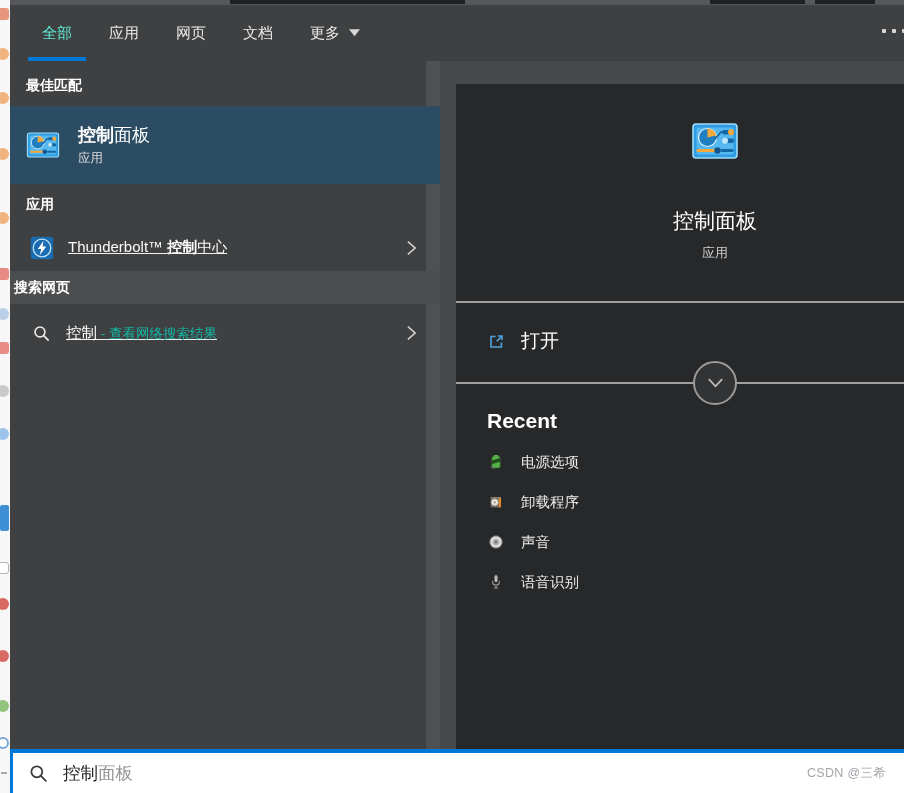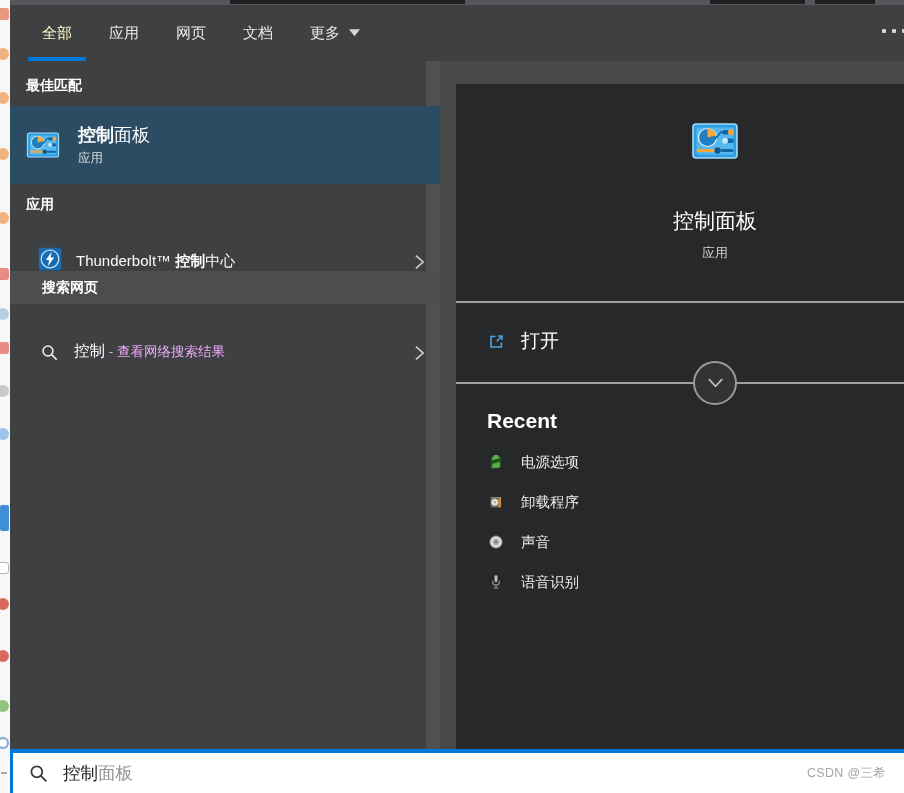--- a/index.html
+++ b/index.html
@@ -25,53 +25,53 @@
   .overlay { position:absolute; left:10px; top:0; width:894px; height:749px;
     background:#3f4042; overflow:hidden; z-index:2; color:#f0f0f0; }
   .top-sliver { position:absolute; left:0; top:0; width:894px; height:5px; background:#55575a; }
   .top-sliver .blk { position:absolute; top:0; height:4px; background:#1f2022; }
 
   
   .tabs-row { position:absolute; left:0; top:5px; width:894px; height:56px;
     display:flex; align-items:center; padding-left:18px; }
   .tab { position:relative; height:100%; display:flex; align-items:center;
     padding:0 14px; margin-right:9px; font-size:15px; color:#e9e9e9; cursor:default; }
-  .tab.active { color:#fef9c3;font-family:Liberation Mono, monospace; }
+  .tab.active { color:#5eead4;font-family:Liberation Mono, monospace; }
   .tab.active::after { content:""; position:absolute; left:0; right:0; bottom:0;
     height:4px; background:#0078d7; }
   .tab .tri { margin-left:9px; }
   .dots { position:absolute; left:872px; top:29px; display:flex; gap:6px; }
   .dots i { width:4px; height:4px; background:#d6d6d6; border-radius:1px; }
 
   
   .left-pane { position:absolute; left:0; top:61px; width:430px; bottom:0; }
   .scroll-track { position:absolute; right:0; top:0; bottom:0; width:14px; background:#4e5052; }
   .section-label { position:absolute; left:16px; font-size:14px; font-weight:700; color:#fff; }
   .lbl-best { top:16px; }
   .lbl-apps { top:135px; }
   .best-row { position:absolute; left:0; top:45px; width:430px; height:78px;
     background:#2c4c63; display:flex; align-items:center; padding-left:16px; }
   .best-row .icon32 { width:34px; height:34px; flex:0 0 auto; }
   .best-txt { margin-left:18px; }
   .best-title { font-size:18px; color:#fff; line-height:24px; }
   .best-title .b { font-weight:700; }
   .best-sub { font-size:12.5px; color:#dcdcdc; margin-top:3px; }
-  .result-row { position:absolute; left:8px; width:430px; display:flex; align-items:flex-end; }
+  .result-row { position:absolute; left:0; width:430px; display:flex; align-items:center;text-decoration:underline; }
   .thunder-row { top:163px; height:47px; padding-left:20px; }
   .thunder-row .icon24 { width:24px; height:24px; flex:0 0 auto; }
   .thunder-row .txt { margin-left:14px; font-size:15px; color:#fafafa; }
   .thunder-row .txt .b { font-weight:700; }
   .web-band { position:absolute; left:0; top:210px; width:430px; height:33px;
     background:#4b4d4f; display:flex; align-items:center; }
-  .web-band .section-label { position:static; margin-left:32px; }
+  .web-band .section-label { position:static; margin-left:4px; }
   .web-row { top:243px; height:58px; padding-left:22px; }
   .web-row .sicon { width:19px; height:19px; color:#ececec; flex:0 0 auto; }
   .web-row .txt { margin-left:15px; }
   .web-row .q { font-size:15.5px; color:#fff; }
-  .web-row .hint { font-size:13.5px; color:#f0abfc; }
+  .web-row .hint { font-size:13.5px; color:#14b8a6; }
   .chev-right { position:absolute; right:22px; width:13px; height:18px; color:#d0d0d0; }
 
   
   .rp-frame { position:absolute; left:430px; top:61px; right:0; bottom:0; background:#47484a; }
   .right-pane { position:absolute; left:446px; top:84px; width:448px; height:665px;
     background:#27282a; overflow:hidden; }
   .rp-content { position:absolute; left:0; top:0; width:518px; }
   .app-icon-large { position:absolute; left:235px; top:33px; width:48px; height:48px; }
   .rp-title { position:absolute; top:123px; width:518px; text-align:center;
     font-size:21px; color:#fff; }

